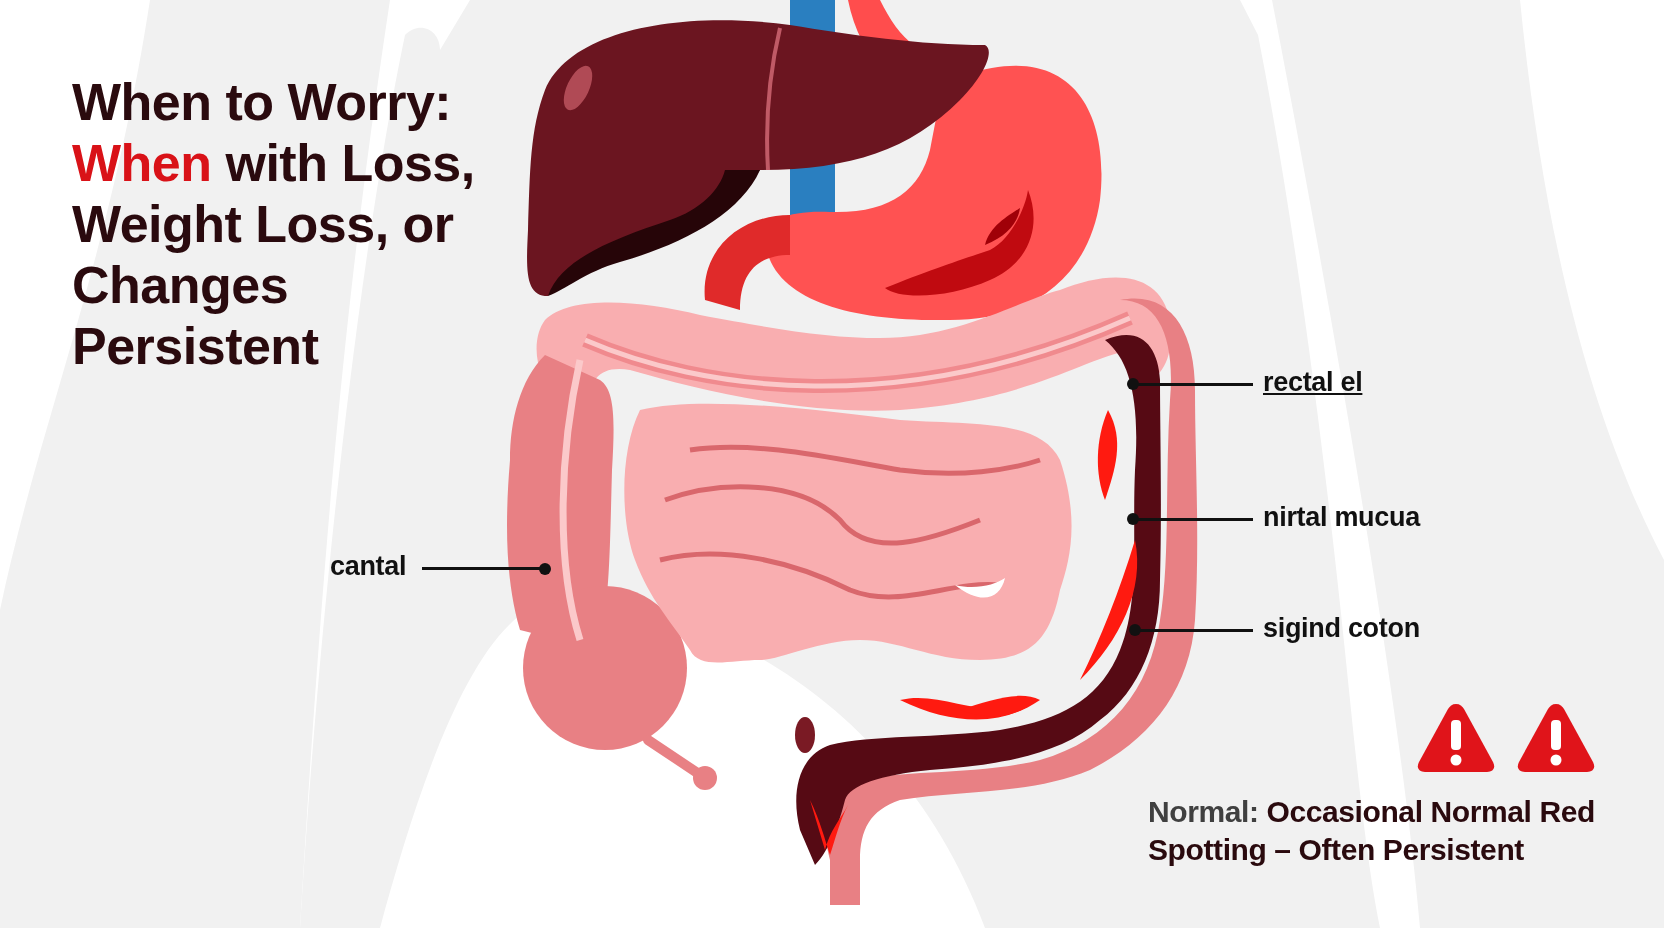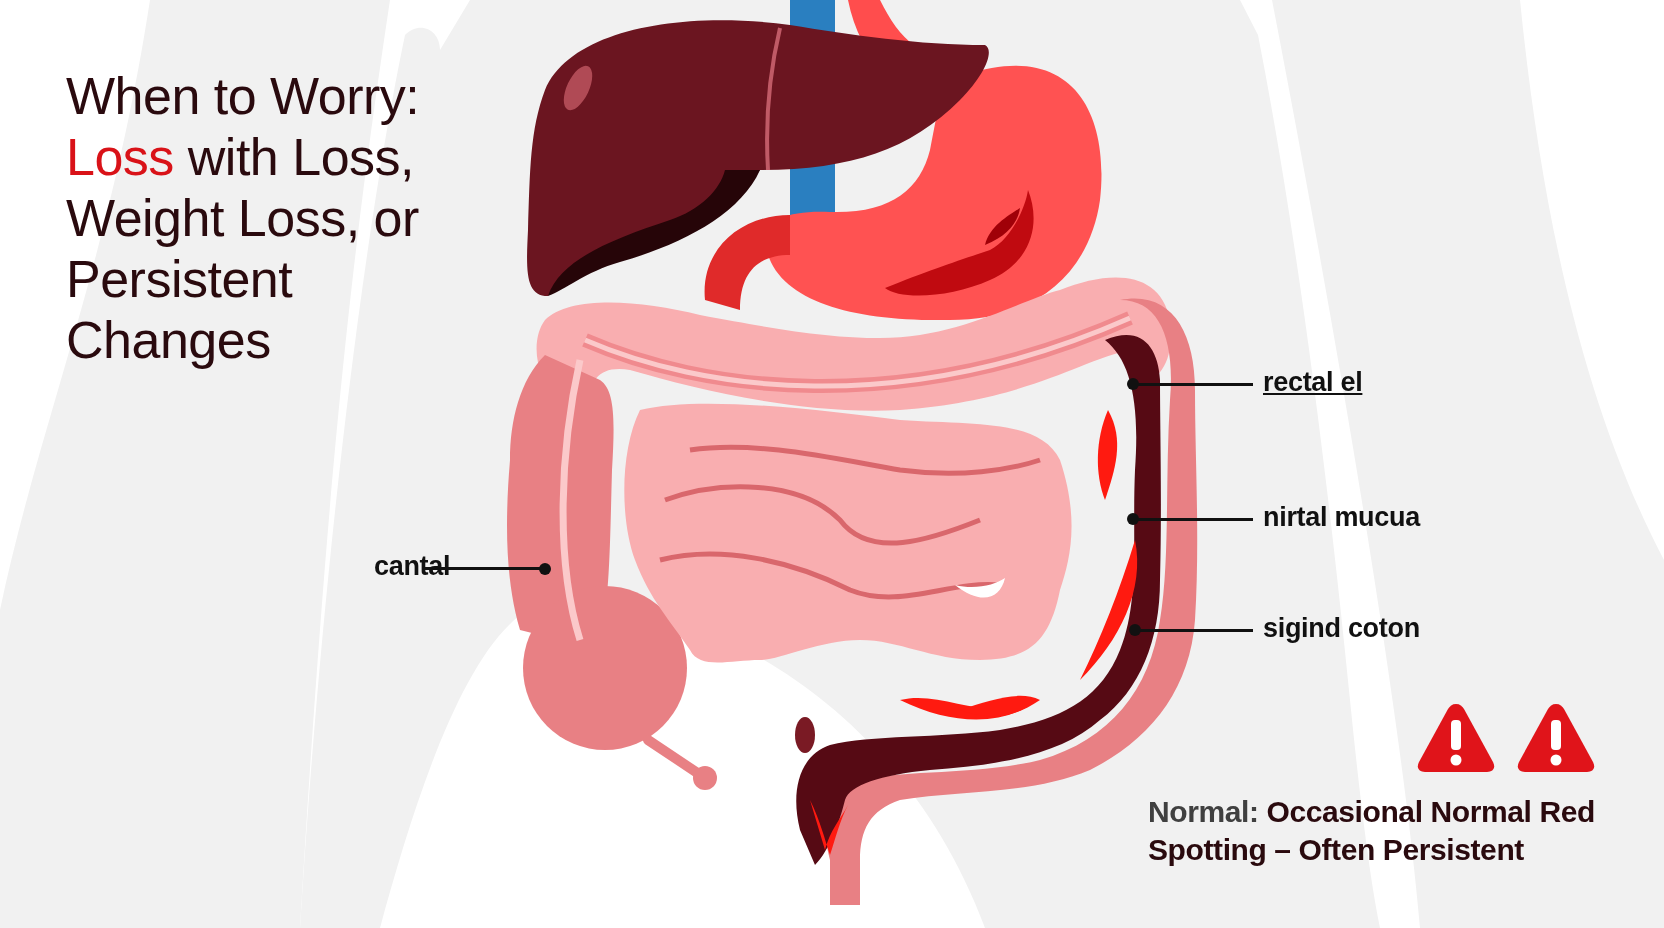--- a/index.html
+++ b/index.html
@@ -1,20 +1,20 @@
 <!DOCTYPE html>
 <html><head>
 <meta charset="utf-8">
 <style>
   html, body { margin:0; padding:0; }
   body { width:1664px; height:928px; overflow:hidden; background:#ffffff; position:relative;
          font-family:"Liberation Sans", "DejaVu Sans", sans-serif; }
   .bg { position:absolute; left:0; top:0; width:1664px; height:928px; }
-  .title { position:absolute; left:62px; top:62px; margin:4px; font-size:52px; line-height:61px;
-           font-weight:normal; color:#2a0a0e; letter-spacing:-0.5px; }
+  .title { position:absolute; left:62px; top:62px; margin:10px; font-size:52px; line-height:61px;
+           font-weight:bold; color:#2a0a0e; letter-spacing:-0.5px; }
   .title .hl { color:#d91218; }
   .title .line { display:block; white-space:nowrap; }
   .label { position:absolute; font-size:27px; font-weight:bold; color:#111; white-space:nowrap; letter-spacing:-0.3px; }
   .leader { position:absolute; height:3px; background:#111; }
   .dot { position:absolute; width:12px; height:12px; border-radius:50%; background:#111; }
   .warn-row { position:absolute; left:1416px; top:700px; display:flex; gap:20px; }
   .warn { width:80px; height:74px; }
   .note { position:absolute; left:1148px; top:793px; font-size:30px; line-height:38px; font-weight:bold; color:#2a0a0e; white-space:nowrap; letter-spacing:-0.4px; }
   .note .hl { color:#404040; }
   .note .line { display:block; }
@@ -73,27 +73,27 @@
     <path d="M1135 540 C 1145 590 1120 640 1080 680 C 1100 640 1120 590 1135 540 Z" fill="#ff1a10"></path>
     <path d="M900 700 C 940 690 980 720 1030 705 C 1000 725 950 725 900 700 Z" fill="#ff1a10"></path>
     <path d="M960 710 C 990 700 1020 690 1040 700 C 1010 720 990 720 960 710 Z" fill="#ff1a10"></path>
     <path d="M810 800 C 820 820 825 840 830 855 C 835 840 840 820 848 805 C 840 820 830 830 825 850 Z" fill="#ff1a10"></path>
     <ellipse cx="805" cy="735" rx="10" ry="18" fill="#7a1a24"></ellipse>
   </g>
 </svg>
 
 <h1 class="title">
   <span class="line">When to Worry:</span>
-  <span class="line"><span class="hl">Loss</span><span> with Loss,</span></span>
+  <span class="line"><span class="hl">When</span><span> with Loss,</span></span>
   <span class="line">Weight Loss, or</span>
+  <span class="line">Changes</span>
   <span class="line">Persistent</span>
-  <span class="line">Changes</span>
 </h1>
 
-<span class="label" style="left:330px; top:551px;margin-left:44px;">cantal</span>
+<span class="label" style="left:330px; top:551px;">cantal</span>
 <div class="leader" style="left:422px; top:567px; width:122px;"></div>
 <div class="dot" style="left:539px; top:563px;"></div>
 
 <div class="dot" style="left:1127px; top:378px;"></div>
 <div class="leader" style="left:1133px; top:383px; width:120px;"></div>
 <span class="label" style="left:1263px; top:367px;text-decoration:underline;">rectal el</span>
 
 <div class="dot" style="left:1127px; top:513px;"></div>
 <div class="leader" style="left:1133px; top:518px; width:120px;"></div>
 <span class="label" style="left:1263px; top:502px;text-align:right;">nirtal mucua</span>

